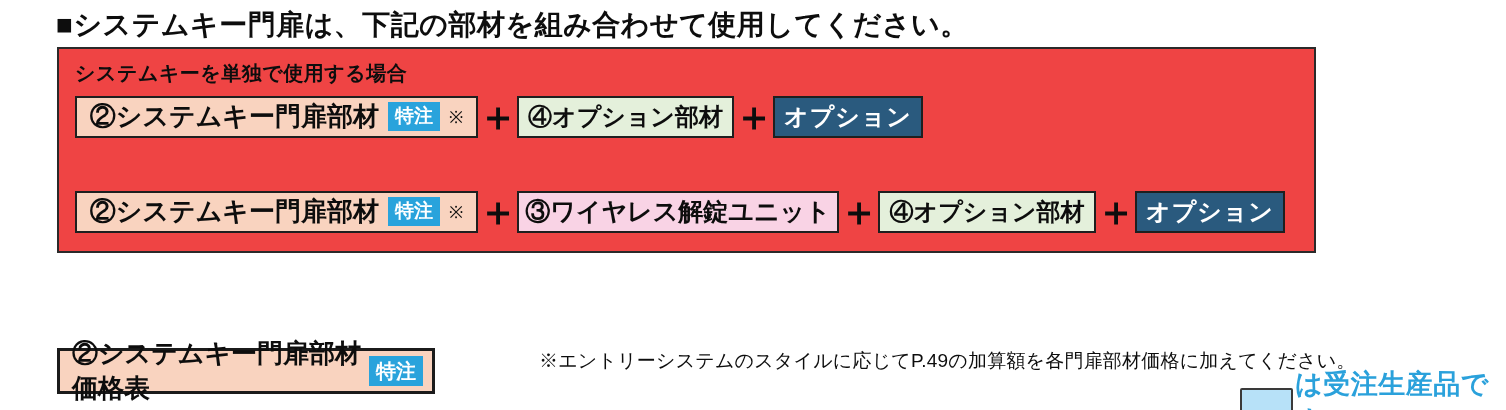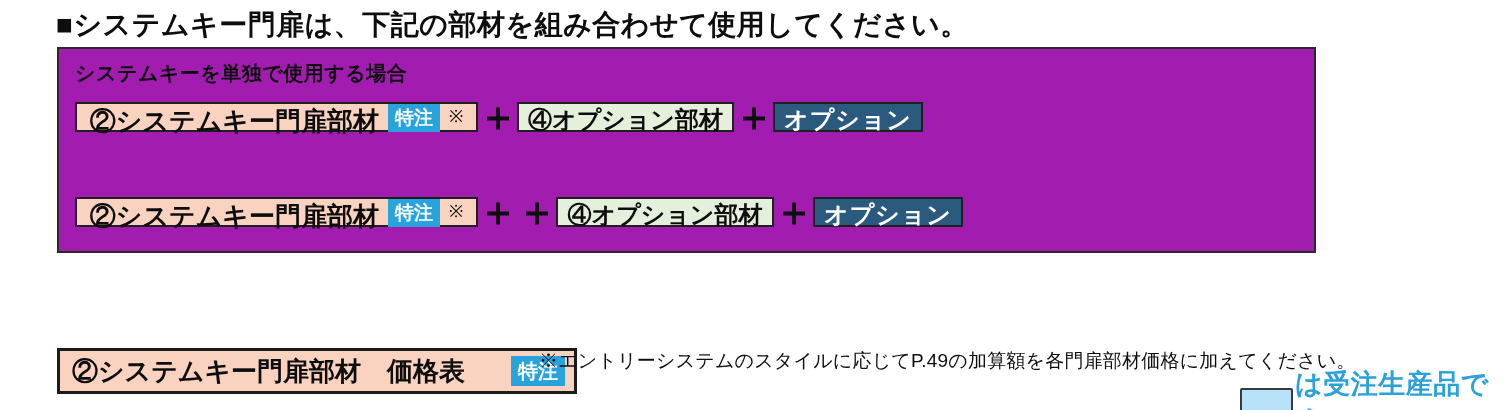--- a/index.html
+++ b/index.html
@@ -17,39 +17,39 @@
   .page-title {
     position:absolute; left:24px; top:6px;
     font-size:28px; font-weight:bold; color:#0d0d0d;
     letter-spacing:0.5px;
   }
   
   .panel {
     position:absolute; left:25px; top:47px;
     width:1259px; height:206px;
     border:2px solid #2a2a2a;
-    background:#a21caf;
+    background:#ef4444;
   }
   .row-label {
     position:absolute; left:16px;
     font-size:20px; font-weight:bold; color:#0d0d0d;
     letter-spacing:0.5px;
   }
   .row-label.r1 { top:11px; }
   .row-label.r2 { top:105px; }
   .box-row {
     position:absolute; left:16px;
     display:flex; align-items:center;
   }
   .box-row.r1 { top:44px; }
   .box-row.r2 { top:139px; }
   .part-box {
-    height:30px;
+    height:42px;
     border:2px solid #1f1f1f;
-    display:flex; align-items:flex-start; justify-content:center;
+    display:flex; align-items:center; justify-content:center;
     font-weight:bold; color:#0d0d0d;
     flex:0 0 auto;
   }
   .salmon { width:403px; background:#f9d3bf; font-size:26px; gap:9px; }
   .green1 { width:217px; background:#e4f0db; font-size:24px; }
   .green2 { width:218px; background:#e4f0db; font-size:24px; }
   .pink   { width:322px; background:#f9d3e5; font-size:25px; }
   .navy1  { width:150px; background:#2a5a7e; font-size:24px; color:#ffffff; letter-spacing:1px; }
   .navy2  { width:150px; background:#2a5a7e; font-size:24px; color:#ffffff; letter-spacing:1px; }
   .badge {
@@ -60,21 +60,21 @@
   }
   .note-mark { font-size:17px; font-weight:normal; }
   .plus {
     flex:0 0 auto; width:39px; text-align:center;
     font-size:40px; font-weight:bold; color:#0d0d0d;
     line-height:47px;
   }
   
   .price-box {
     position:absolute; left:25px; top:348px;
-    width:520px; height:46px;
+    width:378px; height:46px;
     background:#f9d3bf;
     border:3px solid #1b1b1b;
     display:flex; align-items:center;
     padding:0 9px 0 12px;
   }
   .price-title { font-size:26px; font-weight:bold; color:#0d0d0d; }
   .price-box .badge { margin-left:auto; font-size:20px; }
   .price-notes {
     position:absolute; left:507px; top:349px;
     color:#0d0d0d;
@@ -124,20 +124,23 @@
       </div>
     </div>
 
     <div class="box-row r2">
       <div class="part-box salmon">
         <span>②システムキー門扉部材</span>
         <span class="badge">特注</span>
         <span class="note-mark">※</span>
       </div>
       <div class="plus">＋</div>
+      <div class="part-box pink">
+        <span>③ワイヤレス解錠ユニット</span>
+      </div>
       <div class="plus">＋</div>
       <div class="part-box green2">
         <span>④オプション部材</span>
       </div>
       <div class="plus">＋</div>
       <div class="part-box navy2">
         <span>オプション</span>
       </div>
     </div>
 

